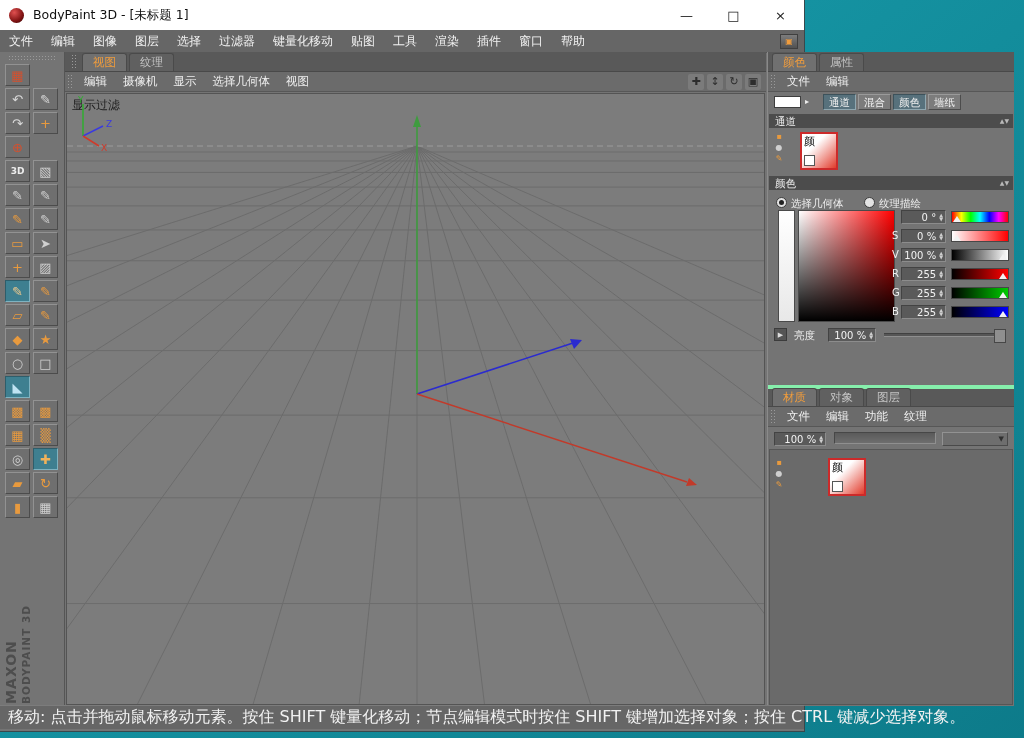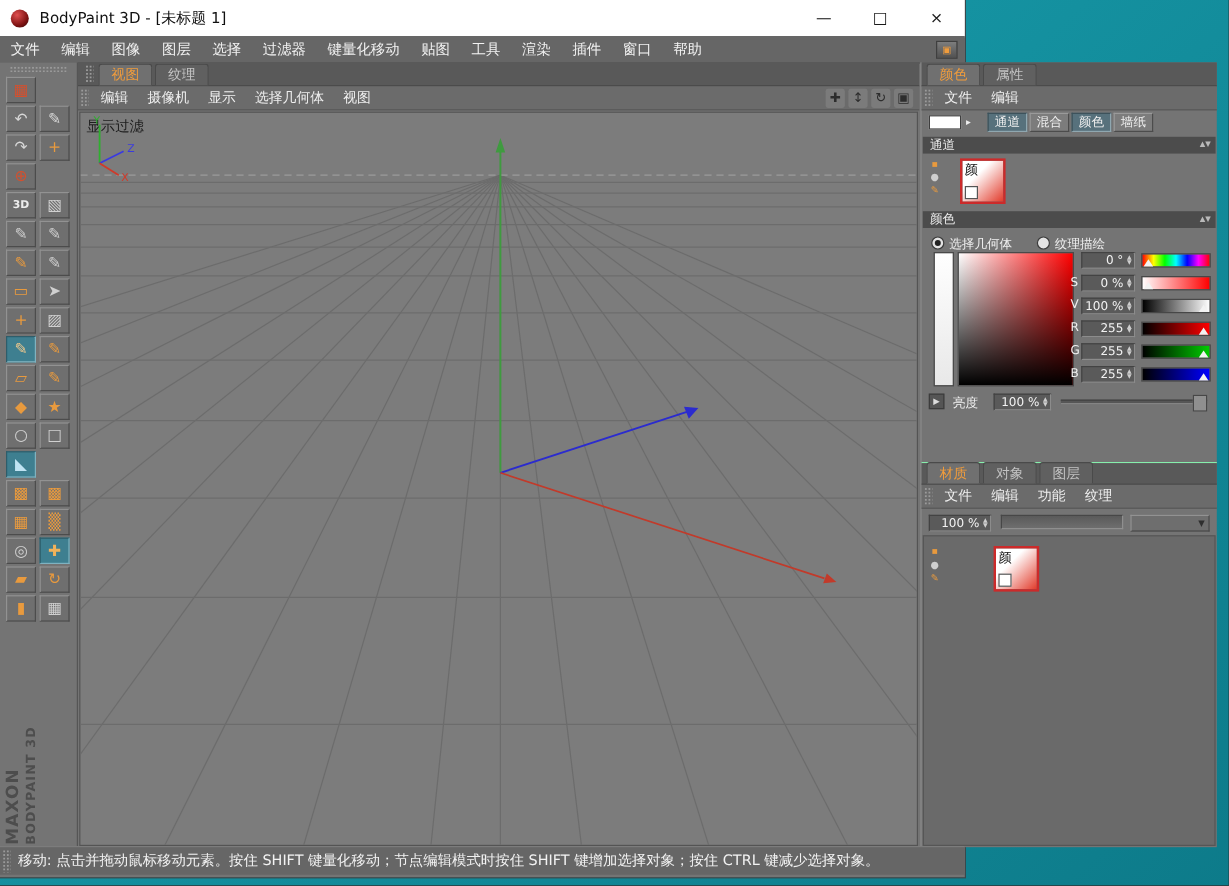--- a/index.html
+++ b/index.html
@@ -102,32 +102,32 @@
   .g-s{background:linear-gradient(to right,#fff,#f00);}
   .g-v{background:linear-gradient(to right,#000,#fff);}
   .g-r{background:linear-gradient(to right,#000,#f00);}
   .g-g{background:linear-gradient(to right,#000,#0c0);}
   .g-b{background:linear-gradient(to right,#000,#00f);}
   .mini-btn{width:13px;height:13px;background:#555;border:1px solid #3c3c3c;color:#ddd;
     font-size:7px;line-height:12px;text-align:center;}
   .slider-track{height:4px;background:#565656;border-top:1px solid #414141;border-bottom:1px solid #8f8f8f;}
   .slider-handle{position:absolute;width:10px;height:12px;background:#8f8f8f;border:1px solid #474747;top:-5px;}
   
-  .mat-panel{position:absolute;left:0;right:0;top:333px;bottom:0;border-top:1px solid #86efac;}
+  .mat-panel{position:absolute;left:0;right:0;top:333px;bottom:0;border-top:4px solid #86efac;}
   .mat-body{position:absolute;left:1px;right:1px;top:60px;bottom:1px;background:#6a6a6a;
     border:1px solid #565656;}
   .dd{height:14px;background:#6e6e6e;border:1px solid;border-color:#929292 #4a4a4a #4a4a4a #929292;
     display:flex;align-items:center;justify-content:flex-end;padding-right:3px;}
   .dd::after{content:"▼";font-size:7px;color:#2f2f2f;}
   .rec-slider{height:12px;background:linear-gradient(180deg,#5a5a5a,#6e6e6e);
     border:1px solid;border-color:#474747 #8f8f8f #8f8f8f #474747;}
   
   .statusbar{position:absolute;left:0;bottom:2px;right:0;height:23px;background:var(--status,#666);
     display:flex;align-items:center;border-top:1px solid #7c7c7c;}
-  .sb-text{color:#f2f2f2;font-size:12px;padding-left:4px;white-space:nowrap;}
+  .sb-text{color:#f2f2f2;font-size:16px;padding-left:4px;white-space:nowrap;}
 </style>
 </head>
 <body>
 
 <div class="desktop">
   <div class="window">
 
     <div class="titlebar">
       <div class="app-icon"></div>
       <span class="title">BodyPaint 3D - [未标题 1]</span>

